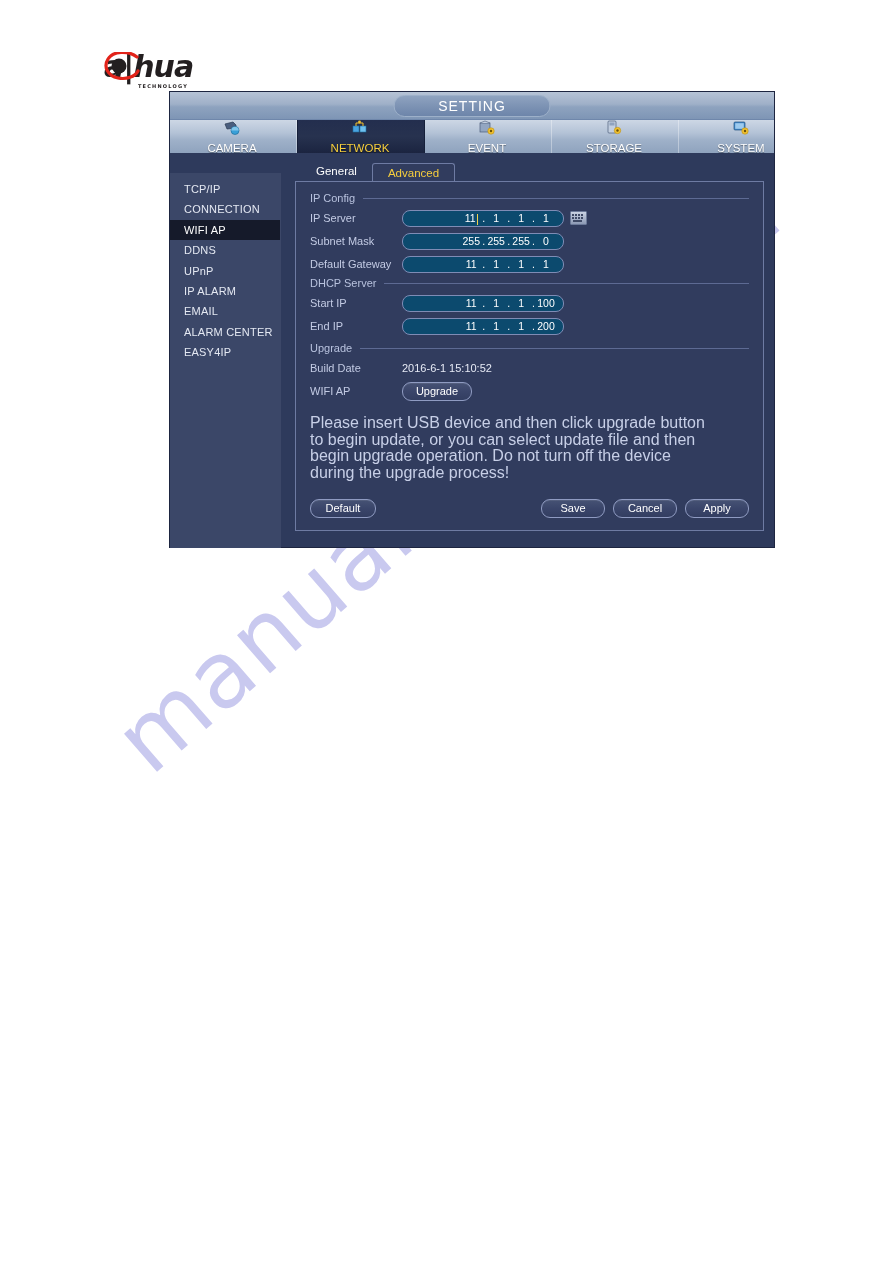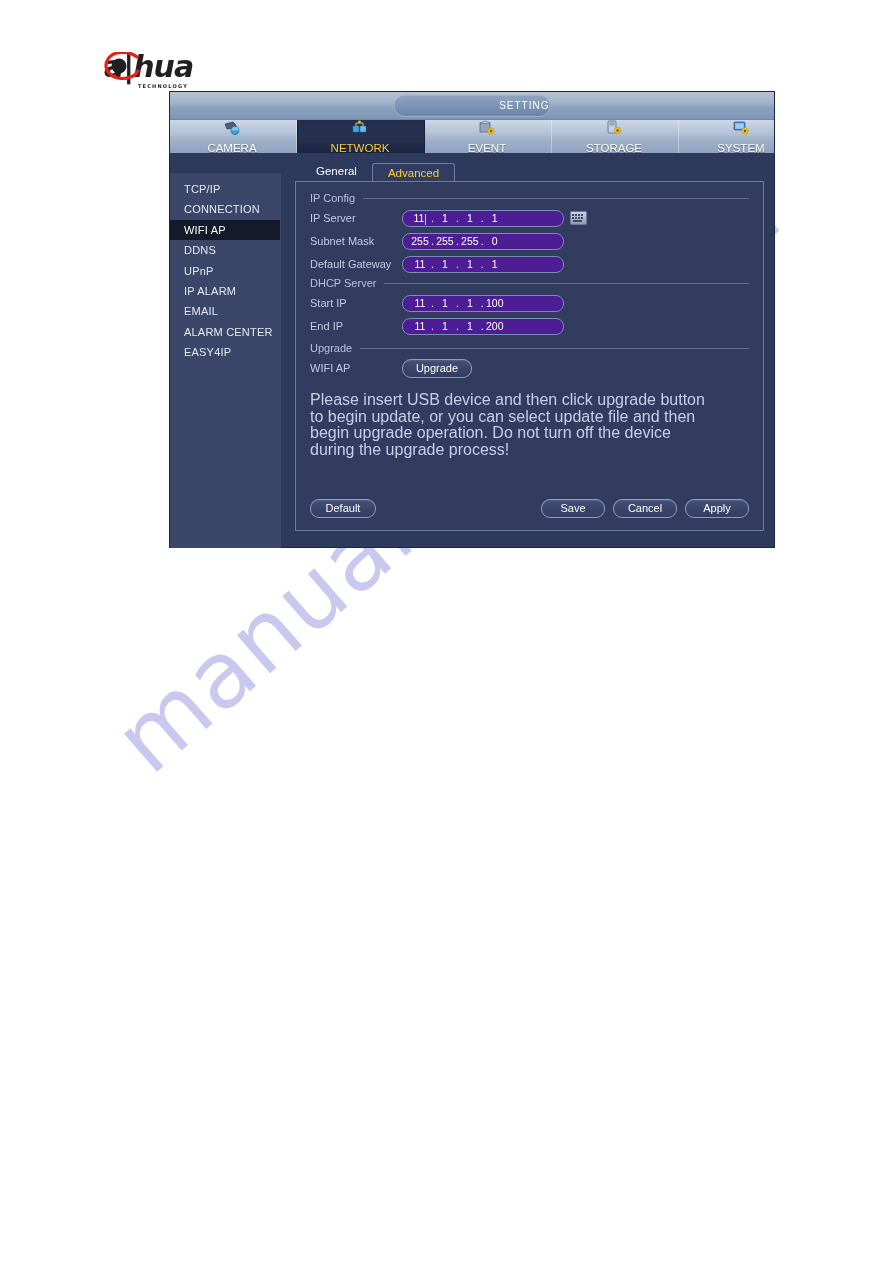--- a/index.html
+++ b/index.html
@@ -48,21 +48,21 @@
   #titlebar{
     position:relative;height:27px;width:100%;
     background:linear-gradient(to bottom,#b6c3d6 0%,#9fb0c8 45%,#8ea3bf 55%,#7e95b5 100%);
     border-bottom:1px solid #6f87ab;
   }
   #setting-pill{
     position:absolute;left:50%;transform:translateX(-50%);top:3px;
     width:155px;height:20px;border-radius:11px;
     background:linear-gradient(to bottom,#8fa3c0 0%,#7d93b4 50%,#6d85aa 100%);
     border:1px solid #9db0c9;
-    color:#ffffff;font-size:10px;line-height:20px;text-align:right;
+    color:#ffffff;font-size:14px;line-height:20px;text-align:center;
     letter-spacing:1px;
   }
 
   
   #navbar{
     position:relative;height:33px;width:100%;
     background:linear-gradient(to bottom,#cdd7e5 0%,#b3c2d6 40%,#9fb1c9 60%,#8fa3be 100%);
     display:flex;align-items:stretch;
   }
   .navtab{
@@ -128,22 +128,22 @@
     font-size:11px;color:#b8c2de;
   }
   .section .line{flex:1;height:1px;background:#5d6a93;}
 
   .row{display:flex;align-items:center;height:20px;margin-bottom:3px;}
   .row .lbl{width:92px;flex:0 0 92px;font-size:11px;color:#c3cbe4;}
   .row .val{font-size:11px;color:#e6eaf5;}
 
   .ipbox{
     width:148px;height:15px;border:1px solid #7f8cb5;border-radius:8px;
-    background:#4c1d95;
-    display:flex;align-items:center;justify-content:flex-start;
+    background:#0c4a6e;
+    display:flex;align-items:center;justify-content:flex-end;
     font-size:10.5px;color:#ffffff;padding:0 6px;
     position:relative;
   }
   .ipbox .oct{min-width:22px;text-align:center;position:relative;}
   .ipbox .dot{color:#ffffff;}
   .caret{
     display:inline-block;width:1px;height:11px;background:#f2d24a;
     vertical-align:middle;margin-left:1px;position:relative;top:1px;
   }
 
@@ -373,20 +373,24 @@
             <span class="dot">.</span>
             <span class="oct">200</span>
           </div>
         </div>
 
         <div class="section" style="margin-top:6px">
           <span>Upgrade</span>
           <span class="line"></span>
         </div>
 
+        <div class="row">
+          <span class="lbl">Build Date</span>
+          <span class="val">2016-6-1 15:10:52</span>
+        </div>
 
         <div class="row">
           <span class="lbl">WIFI AP</span>
           <span class="btn btn-upgrade">Upgrade</span>
         </div>
 
         <div id="helptext">Please insert USB device and then click upgrade button to begin update, or you can select update file and then begin upgrade operation. Do not turn off the device during the upgrade process!</div>
 
         <div id="btnrow">
           <span class="btn btn-default">Default</span>

